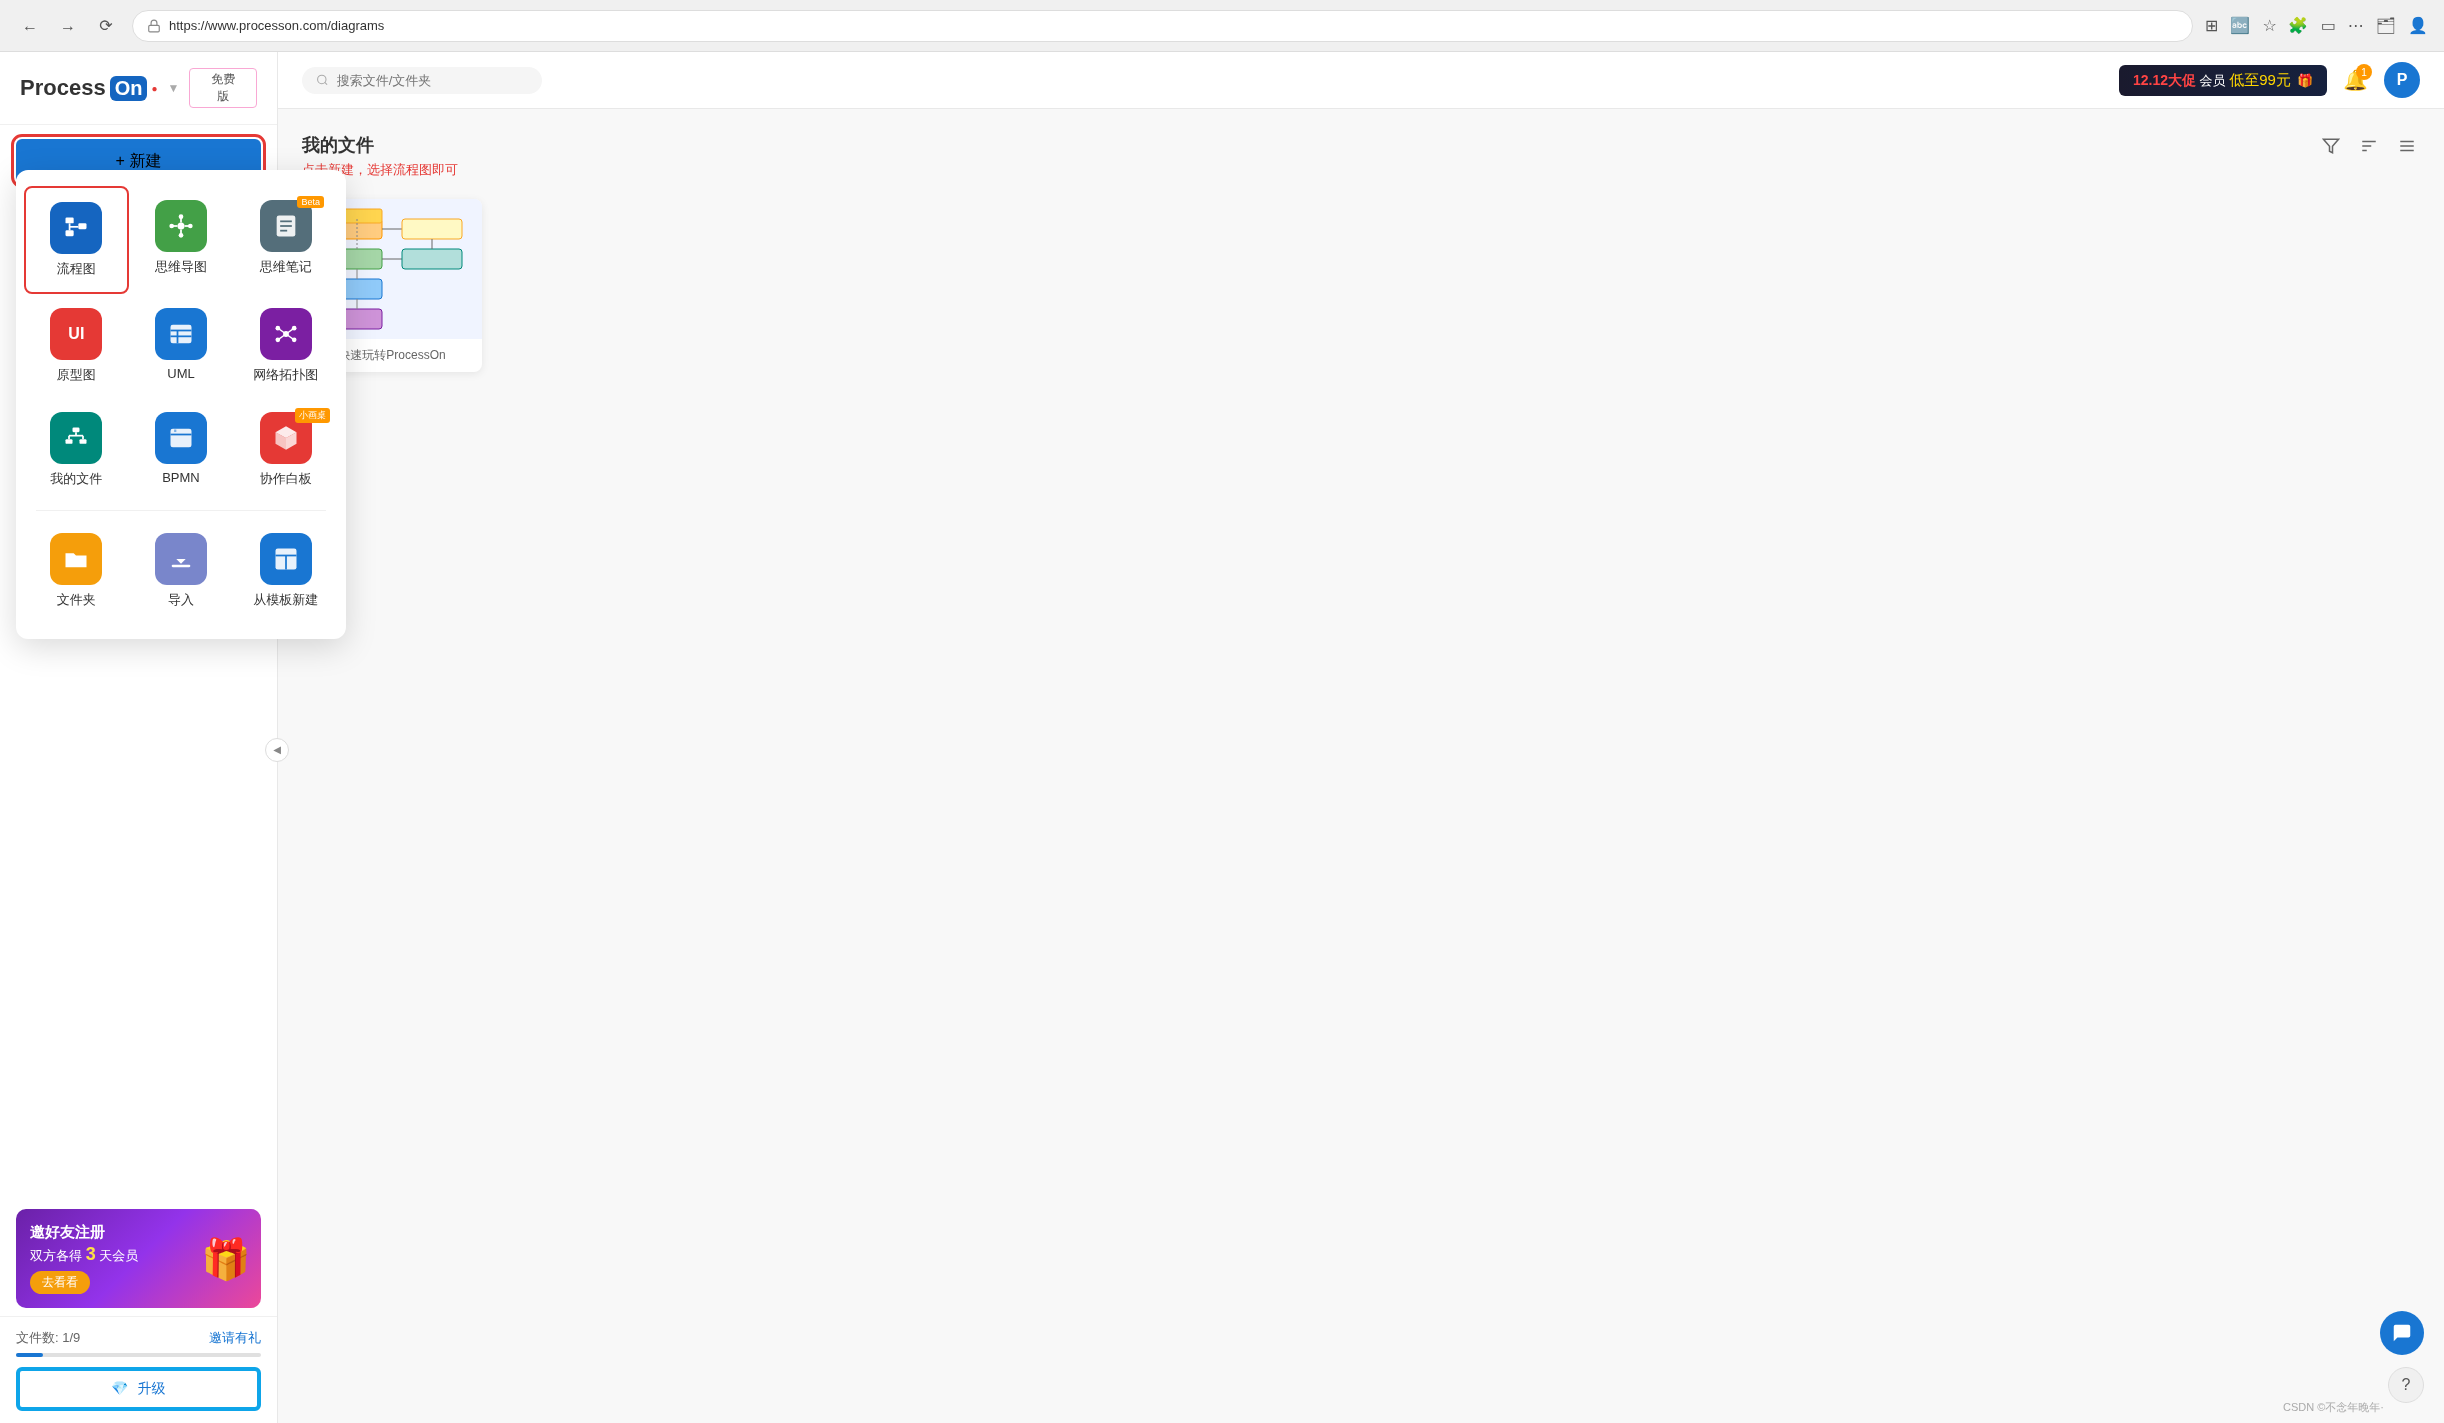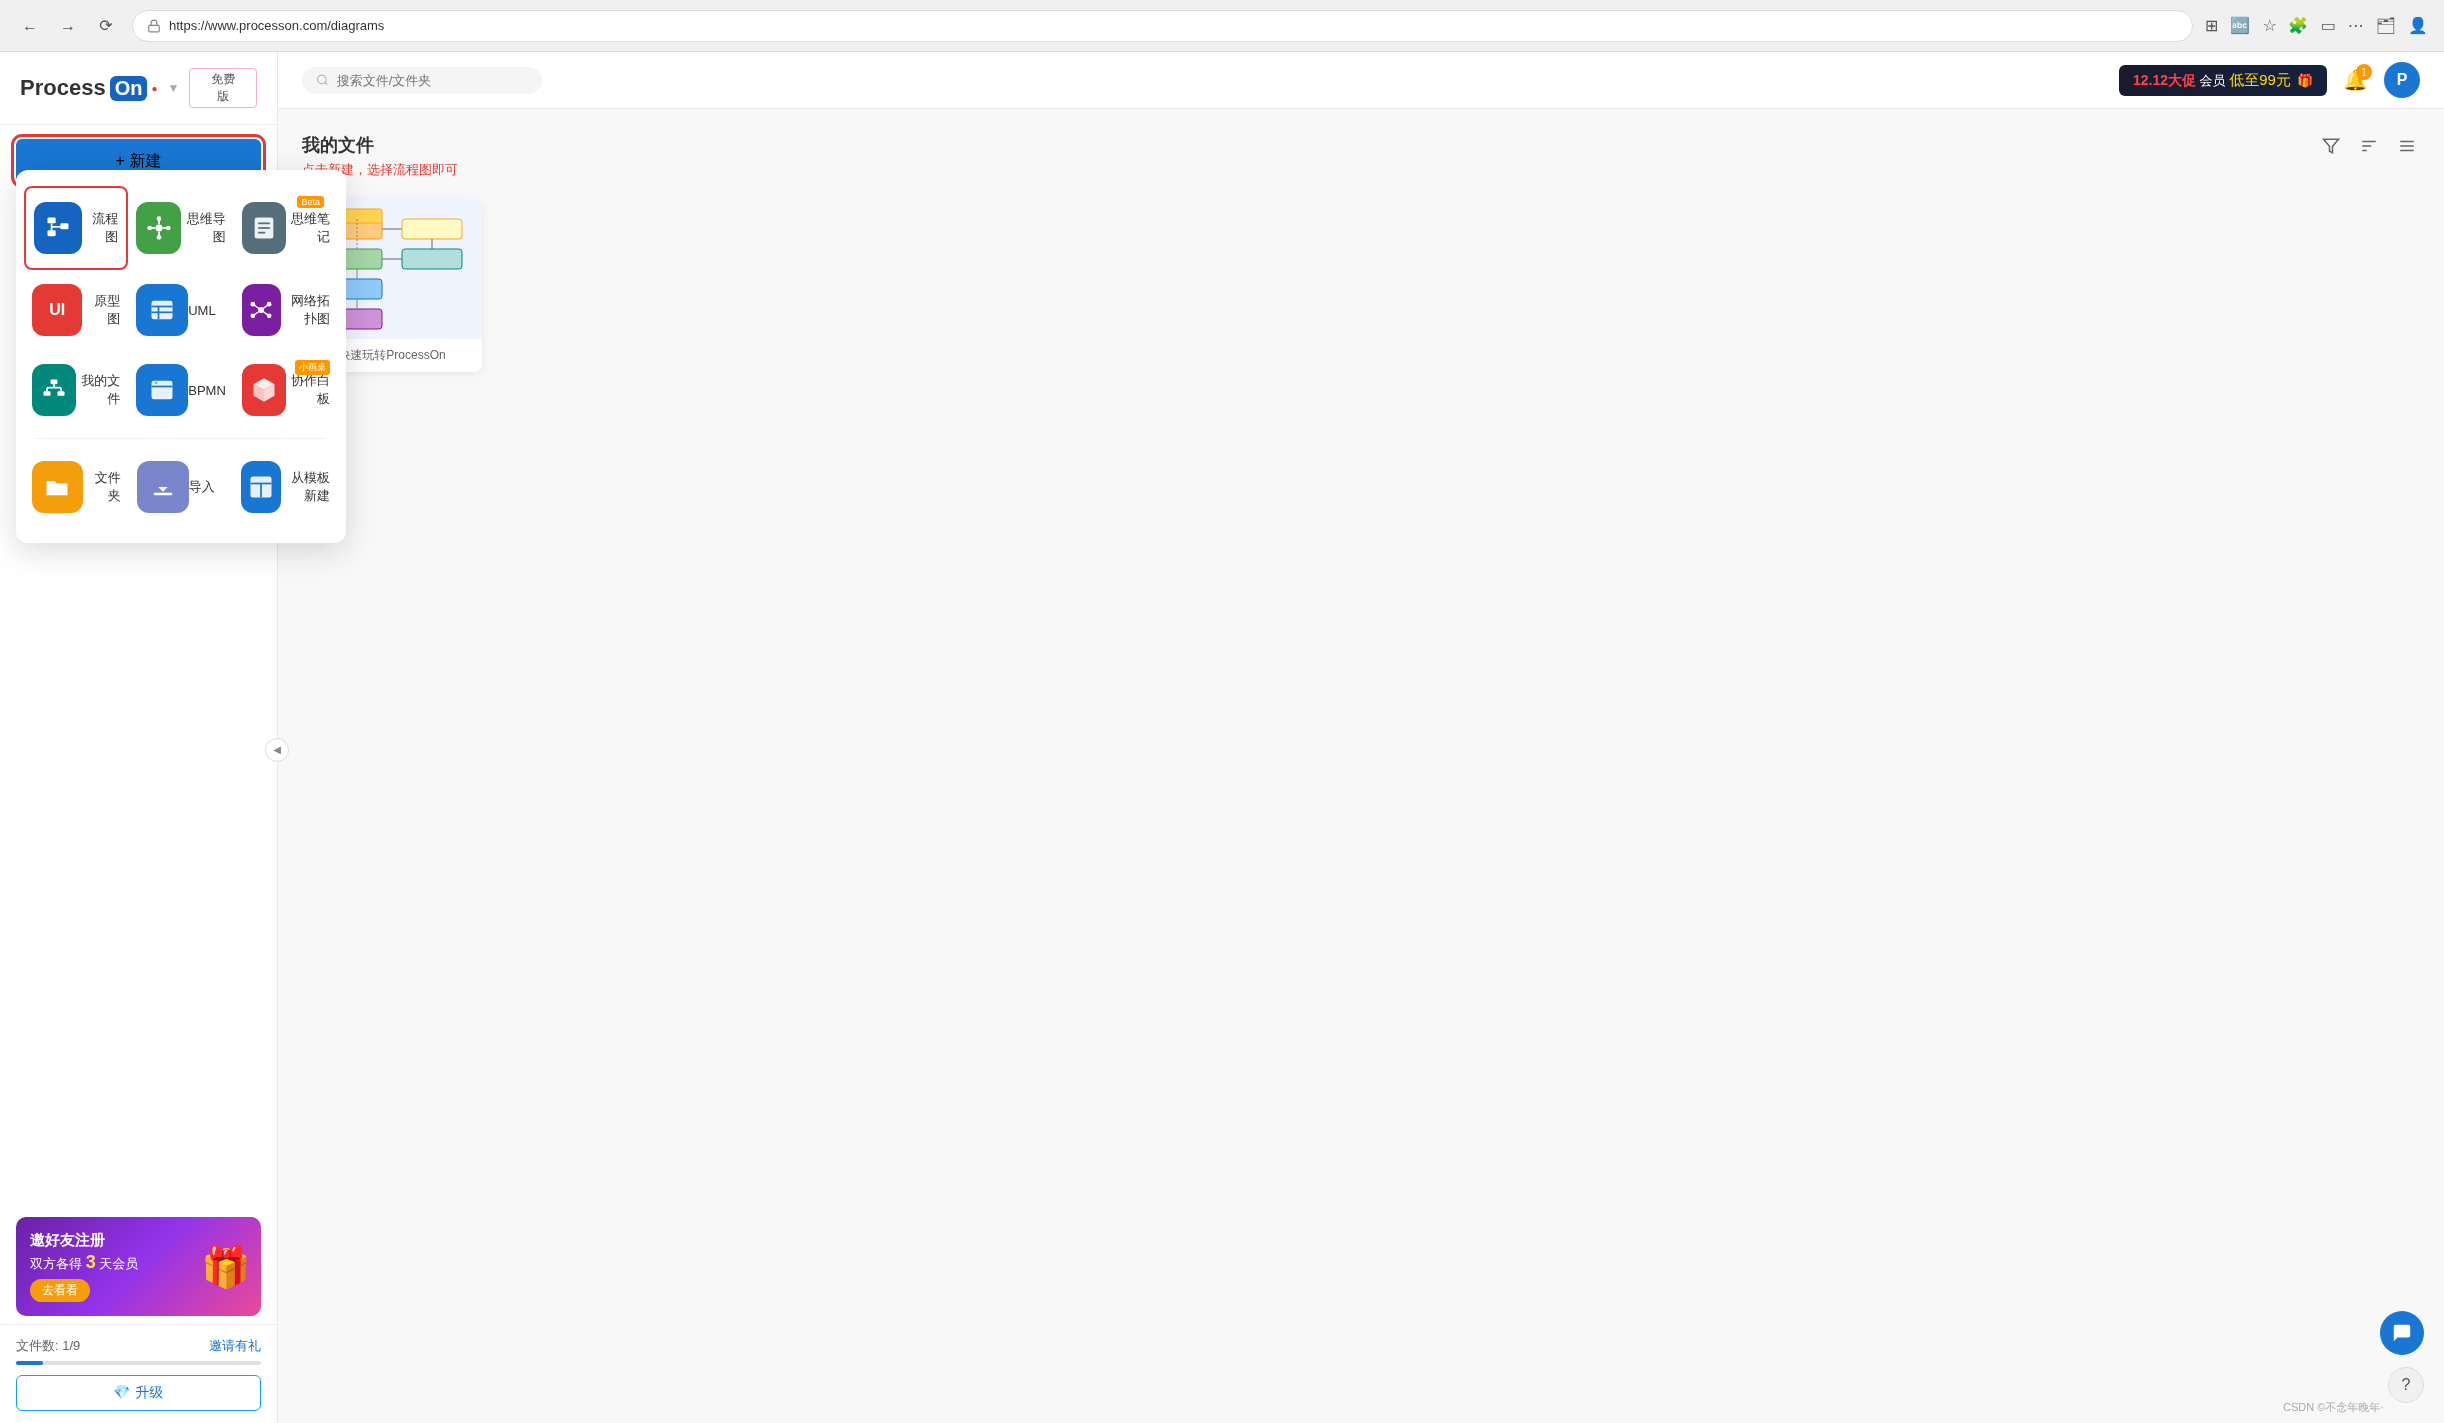--- a/index.html
+++ b/index.html
@@ -123,27 +123,27 @@
       z-index: 100;
       padding: 16px 8px;
     }
     .dropdown-grid {
       display: grid;
       grid-template-columns: repeat(3, 1fr);
       gap: 0;
     }
     .dropdown-item {
       display: flex;
-      flex-direction: row;
-      align-items: center;
+      flex-direction: column;
+      align-items: center;
+      gap: 6px;
       padding: 14px 8px;
       cursor: pointer;
       border-radius: 8px;
       position: relative;
-      text-align: right;
     }
     .dropdown-item.selected {
       border: 2px solid #e53935;
       border-radius: 8px;
     }
     .dropdown-icon {
       width: 52px; height: 52px;
       border-radius: 12px;
       display: flex;
       align-items: center;
@@ -232,30 +232,31 @@
     }
     .progress-fill {
       height: 100%;
       width: 11%;
       background: #1976d2;
       border-radius: 2px;
     }
     .upgrade-btn {
       width: 100%;
       background: white;
-      border: 1px solid #0ea5e9;
+      border: 4px solid #0ea5e9;
       color: #1976d2;
       border-radius: 6px;
-      height: 36px;
+      height: 44px;
       font-size: 14px;
       cursor: pointer;
       display: flex;
       align-items: center;
       justify-content: center;
       gap: 6px;
+      font-family: Liberation Mono, monospace;
     }
 
     
     .sidebar-collapse {
       position: absolute;
       right: -12px;
       top: 50%;
       width: 24px;
       height: 24px;
       background: white;

